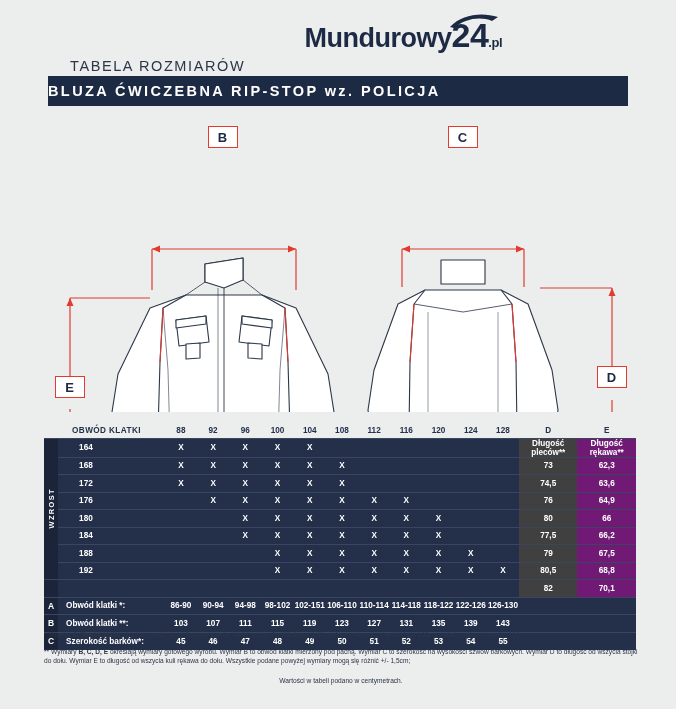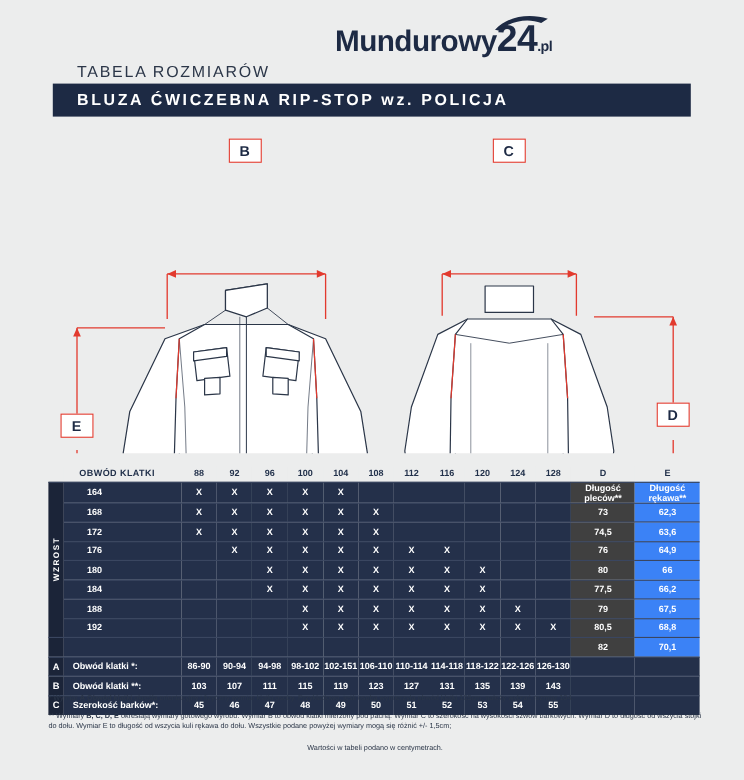--- a/index.html
+++ b/index.html
@@ -26,21 +26,21 @@
     position:absolute; right:36px; top:12px; width:52px; height:18px;
   }
 
   .title-top {
     position:absolute; left:70px; top:46px;
     font-size:14.5px; letter-spacing:1.6px; color:#2b3648; font-weight:normal;margin-top:12px;
   }
   .title-bar {
     position:absolute; left:48px; top:76px; width:580px; height:30px;
     background:#1d2a44; color:#fff;
-    display:flex; align-items:center; padding-left:22px;
+    display:flex; align-items:center; 
     font-size:14.5px; font-weight:bold; letter-spacing:2.4px;
   }
 
   
   .draw { position:absolute; left:0; top:112px; width:676px; height:300px; }
 
   .arrow-label {
     position:absolute;
     background:#fff; border:1.4px solid #e23a2e; color:#1d2a44;
     font-weight:bold; font-size:13px; letter-spacing:1px;
@@ -52,21 +52,21 @@
   table { border-collapse:collapse; width:592px; }
   td, th { padding:0; font-size:8.2px; font-weight:bold; text-align:center; }
 
   .hdr td { color:#22314b; background:#eceded; height:14px; font-size:8.2px; }
   .hdr .lbl { text-align:left; padding-left:14px; letter-spacing:0.4px; }
 
   .dark td { background:#24304a; color:#fff; height:17.5px; border-top:1px solid #3a4660; }
   .dark td.rot { background:#1b2438; width:12px; }
   .dark td.hleft { text-align:left; padding-left:21px; }
   .dark td.dcol { background:#404040; }
-  .dark td.ecol { background:#3b82f6; }
+  .dark td.ecol { background:#701a75; }
 
   .rotcell {
     writing-mode:vertical-rl; transform:rotate(180deg);
     font-size:7.4px; letter-spacing:1.4px; color:#fff; font-weight:bold;
   }
 
   .abc td { background:#24304a; color:#fff; height:17.5px; border-top:1px solid #3a4660; }
   .abc td.key { background:#1b2438; width:14px; font-size:8.5px; }
   .abc td.name { text-align:left; padding-left:8px; font-size:8.2px;margin-left:44px; }
 

